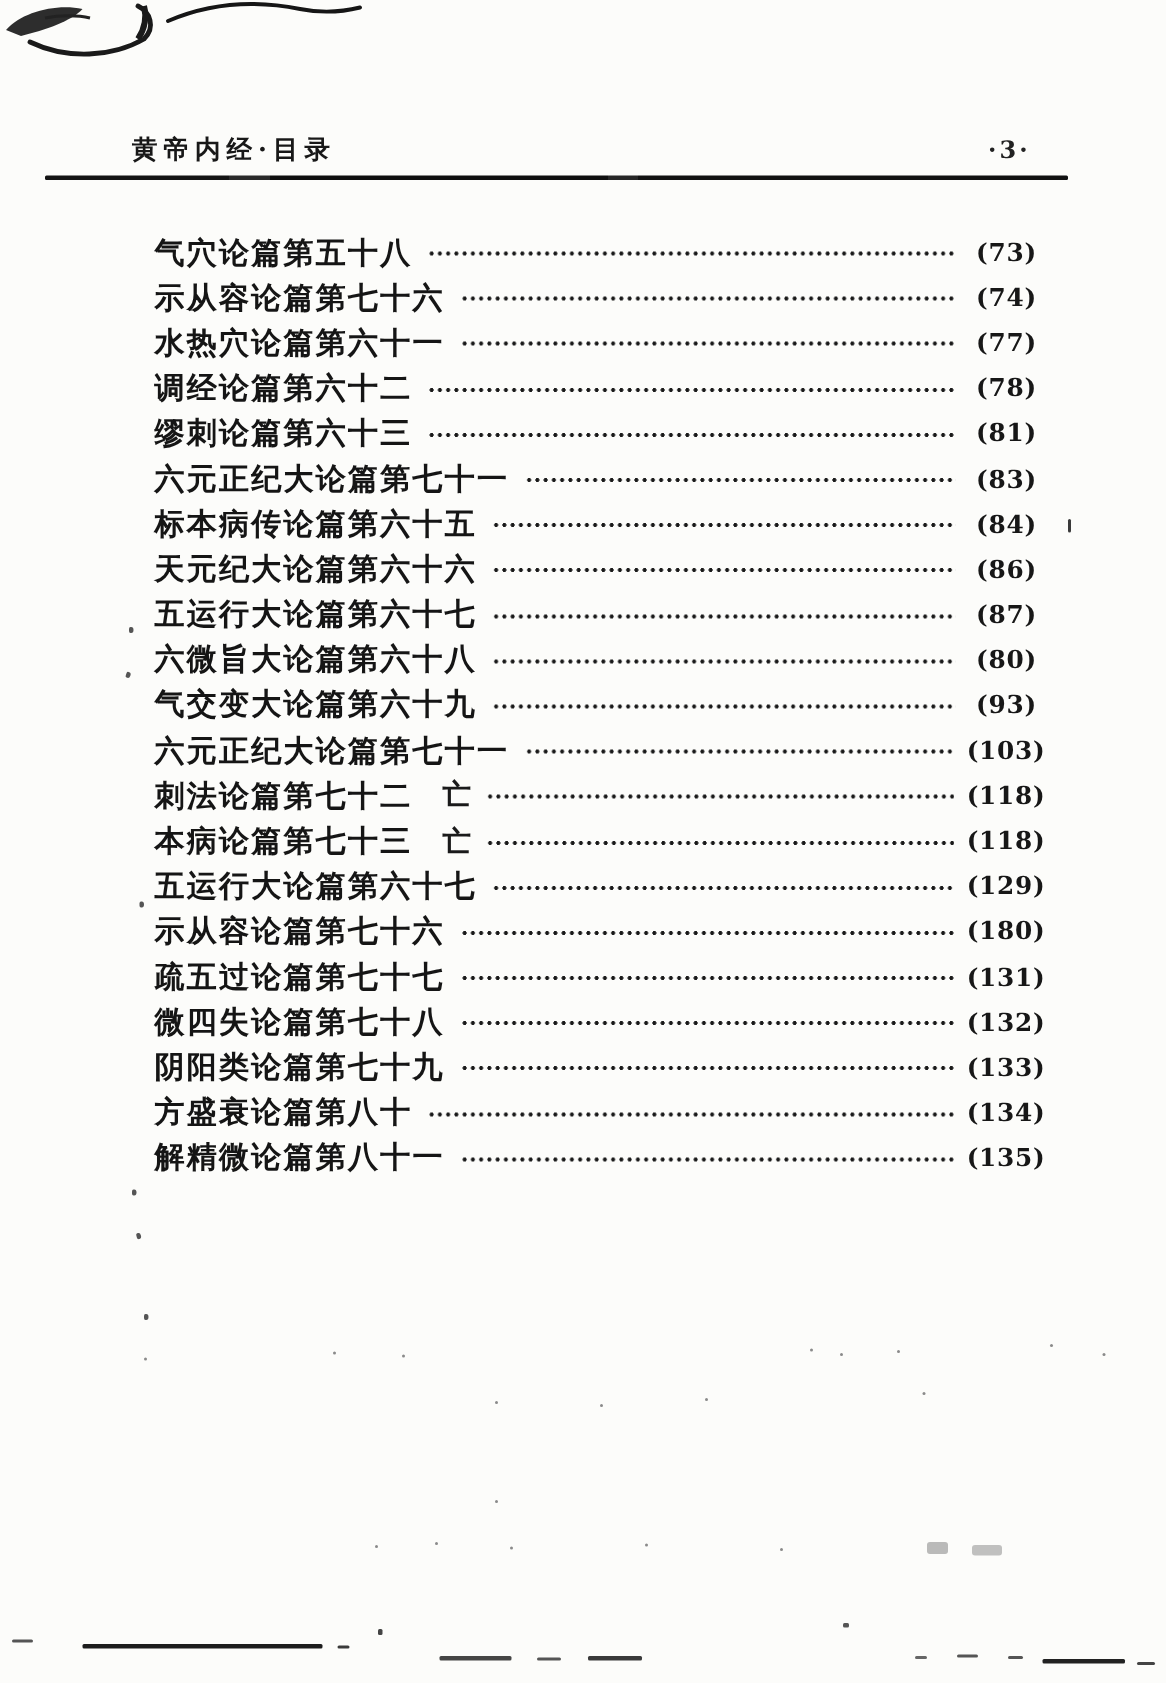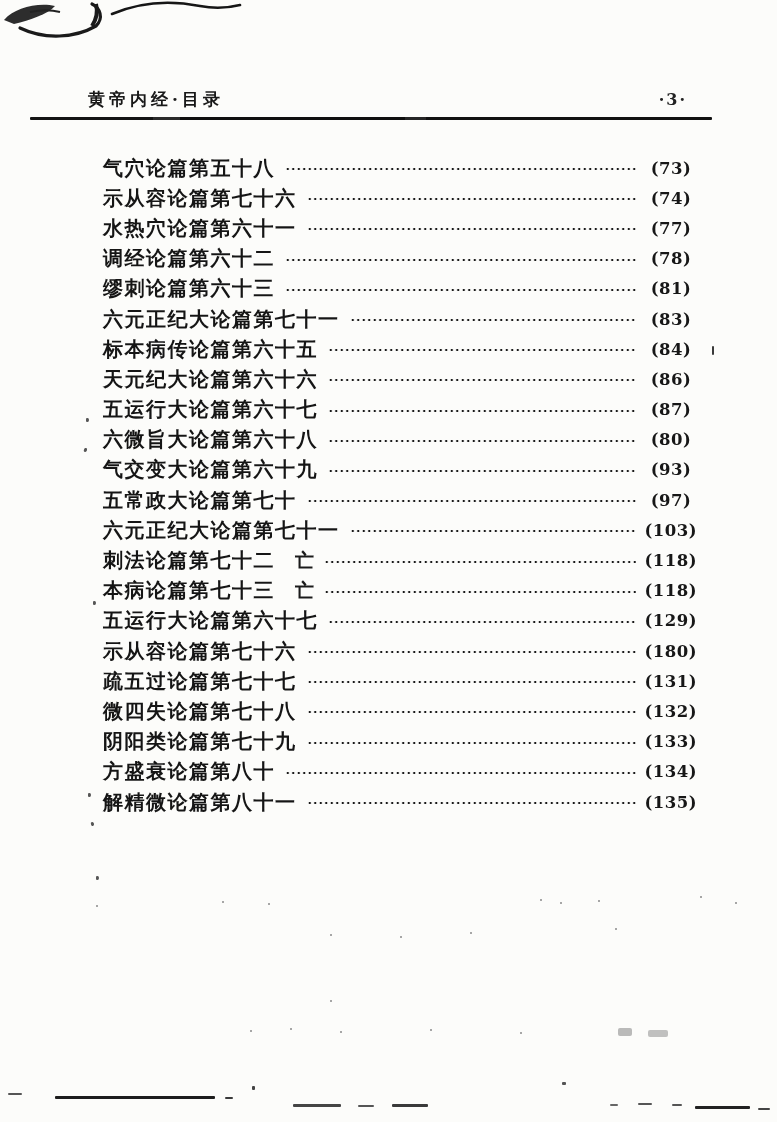--- a/index.html
+++ b/index.html
@@ -157,26 +157,20 @@
       <span class="chapter-page">(80)</span>
     </div>
 
     <div class="toc-row">
       <span class="chapter-title">气交变大论篇第六十九</span>
 
       <span class="leader"></span>
       <span class="chapter-page">(93)</span>
     </div>
 
-    <div class="toc-row">
-      <span class="chapter-title">五常政大论篇第七十</span>
-
-      <span class="leader"></span>
-      <span class="chapter-page">(97)</span>
-    </div>
 
     <div class="toc-row">
       <span class="chapter-title">六元正纪大论篇第七十一</span>
 
       <span class="leader"></span>
       <span class="chapter-page">(103)</span>
     </div>
 
     <div class="toc-row">
       <span class="chapter-title">刺法论篇第七十二</span>

